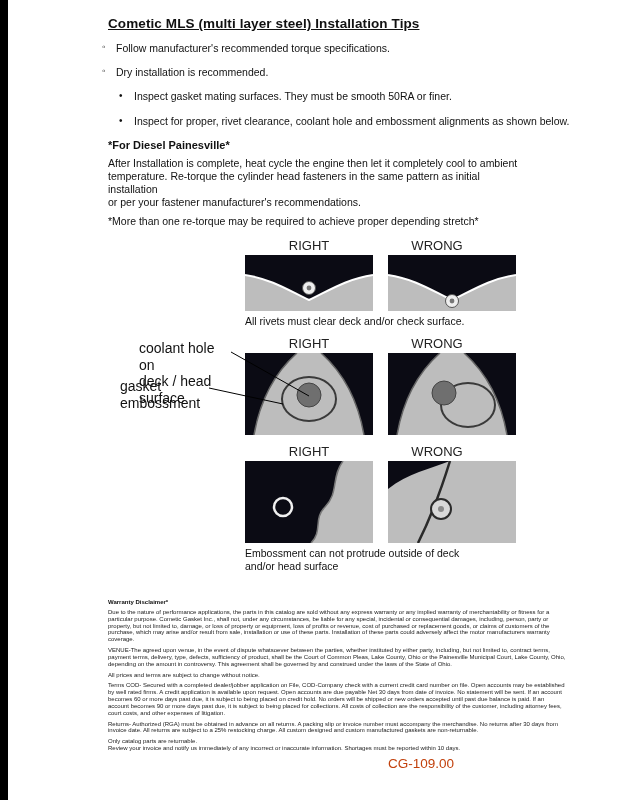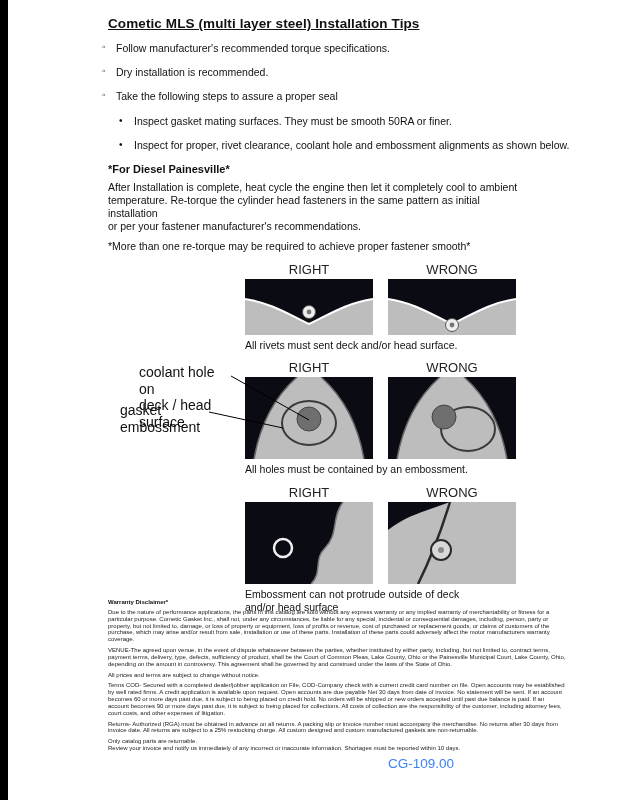--- a/index.html
+++ b/index.html
@@ -16,61 +16,60 @@
   .bullet { position:relative; font-size:10.5px; line-height:1.26; padding-left:8px; margin:11px 0; }
   .bullet::before { content:"◦"; position:absolute; left:-6px; top:-1px; font-size:10px; }
   .bullet.sub { padding-left:26px; }
   .bullet.sub::before { content:"•"; left:11px; top:0; font-size:10px; }
 
   h2.diesel { font-size:11px; font-weight:bold; margin:11px 0 5px 0; }
   p.body { font-size:10.5px; line-height:1.25; margin:6px 0; white-space:pre-line; width:420px; }
 
   .figures { margin:6px 0 0 137px; width:272px; }
   .fig-row { margin-top:9px; position:relative; }
-  .fig-head { display:flex; gap:15px; }
+  .fig-head { display:flex; gap:0; }
   .fig-head span { width:128px; text-align:center; font-size:13px; color:#222; }
   .panels { display:flex; gap:15px; margin-top:2px; }
   svg.panel { display:block; }
   .caption { font-size:10.5px; margin-top:4px; white-space:pre-line; line-height:1.2; }
 
   .fig-label { position:absolute; font-size:14px; line-height:1.18; white-space:pre-line; color:#111; }
   .label-coolant { left:-106px; top:4px; width:94px; }
   .label-emboss  { left:-125px; top:42px; width:92px; }
   .pointer-lines { position:absolute; left:-40px; top:8px; width:150px; height:80px; pointer-events:none; }
 
   .legal { position:absolute; left:108px; top:599px; width:458px; }
   .legal h3 { font-size:6px; font-weight:bold; margin:0 0 4px 0; }
   .legal p  { font-size:6px; line-height:1.14; margin:0 0 4px 0; color:#222; }
   .legal p.tight { margin-bottom:0; }
 
-  .footer-code { position:absolute; left:388px; top:756px; font-size:13.5px; color:#3b82f6; }
+  .footer-code { position:absolute; left:388px; top:756px; font-size:13.5px; color:#c2410c; }
 </style>
 </head>
 <body>
 
 <div class="page">
   <div class="left-bar"></div>
 
   <div class="content">
 
     <h1 class="title">Cometic MLS (multi layer steel) Installation Tips</h1>
 
     <div>
       <div class="bullet"><span>Follow manufacturer's recommended torque specifications.</span></div>
       <div class="bullet"><span>Dry installation is recommended.</span></div>
-      <div class="bullet"><span>Take the following steps to assure a proper seal</span></div>
       <div class="bullet sub"><span>Inspect gasket mating surfaces.  They must be smooth 50RA or finer.</span></div>
       <div class="bullet sub"><span>Inspect for proper, rivet clearance, coolant hole and embossment alignments as shown below.</span></div>
     </div>
 
     <h2 class="diesel">*For Diesel Painesville*</h2>
     <p class="body">After Installation is complete, heat cycle the engine then let it completely cool to ambient
 temperature. Re-torque the cylinder head fasteners in the same pattern as initial installation
 or per your fastener manufacturer's recommendations.</p>
-    <p class="body">*More than one re-torque may be required to achieve proper fastener smooth*</p>
+    <p class="body">*More than one re-torque may be required to achieve proper depending stretch*</p>
 
     <div class="figures">
 
       <div class="fig-row">
         <div class="fig-head">
           <span>RIGHT</span>
           <span>WRONG</span>
         </div>
         <div class="panels">
           <svg class="panel" width="128" height="56" viewBox="0 0 128 56">
@@ -81,21 +80,21 @@
             <circle cx="64" cy="33" r="2.4" fill="#777"></circle>
           </svg>
           <svg class="panel" width="128" height="56" viewBox="0 0 128 56">
             <rect width="128" height="56" fill="#0b0b14"></rect>
             <path d="M0,56 L0,20 C28,24 48,38 64,45 C80,38 100,24 128,20 L128,56 Z" fill="#bdbdbd"></path>
             <path d="M0,20 C28,24 48,38 64,45 C80,38 100,24 128,20" stroke="#ffffff" stroke-width="2" fill="none"></path>
             <circle cx="64" cy="46" r="6.5" fill="#eeeeee" stroke="#555" stroke-width="1"></circle>
             <circle cx="64" cy="46" r="2.4" fill="#777"></circle>
           </svg>
         </div>
-        <div class="caption">All rivets must sent deck and/or head surface.</div>
+        <div class="caption">All rivets must clear deck and/or check surface.</div>
       </div>
 
       <div class="fig-row">
         <div class="fig-label label-coolant">coolant hole on
 deck / head surface</div>
         <div class="fig-label label-emboss">gasket embossment</div>
         <svg class="pointer-lines" viewBox="0 0 150 80">
           <line x1="26" y1="8" x2="104" y2="52" stroke="#000" stroke-width="1"></line>
           <line x1="4" y1="44" x2="78" y2="60" stroke="#000" stroke-width="1"></line>
         </svg>
@@ -116,21 +115,20 @@
           <svg class="panel" width="128" height="82" viewBox="0 0 128 82">
             <rect width="128" height="82" fill="#bdbdbd"></rect>
             <path d="M0,0 L52,0 C34,16 16,42 9,82 L0,82 Z" fill="#0b0b14"></path>
             <path d="M128,0 L76,0 C94,16 112,42 119,82 L128,82 Z" fill="#0b0b14"></path>
             <path d="M52,0 C34,16 16,42 9,82" stroke="#666" stroke-width="1.5" fill="none"></path>
             <path d="M76,0 C94,16 112,42 119,82" stroke="#666" stroke-width="1.5" fill="none"></path>
             <ellipse cx="80" cy="52" rx="27" ry="22" fill="none" stroke="#3a3a3a" stroke-width="2"></ellipse>
             <circle cx="56" cy="40" r="12" fill="#6f6f6f" stroke="#444" stroke-width="1"></circle>
           </svg>
         </div>
-        <div class="caption">All holes must be contained by an embossment.</div>
       </div>
 
       <div class="fig-row">
         <div class="fig-head">
           <span>RIGHT</span>
           <span>WRONG</span>
         </div>
         <div class="panels">
           <svg class="panel" width="128" height="82" viewBox="0 0 128 82">
             <rect width="128" height="82" fill="#bdbdbd"></rect>

